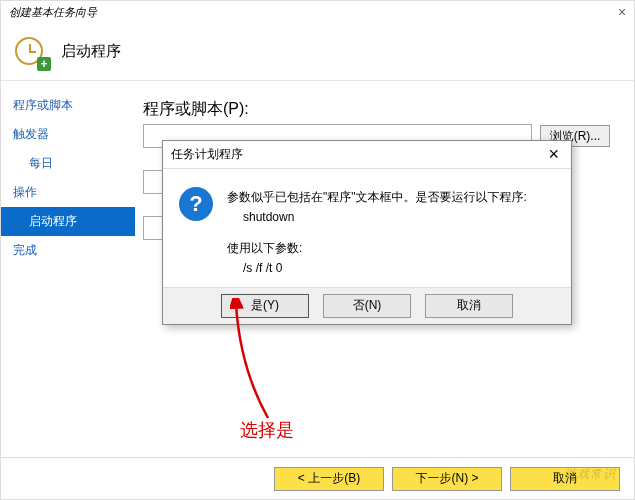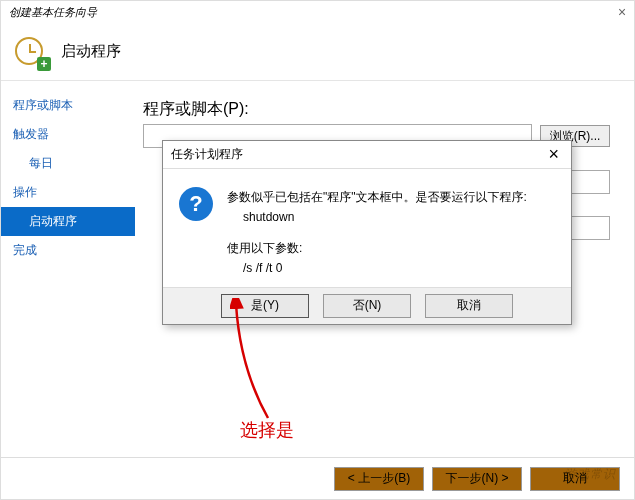--- a/index.html
+++ b/index.html
@@ -15,27 +15,27 @@
 
 .wizard-body { display: flex; height: 380px; }
 
 .sidebar { width: 134px; padding: 10px 0; }
 .side-item { padding: 6px 12px; font-size: 12px; color: #1a5fb4; cursor: pointer; }
 .side-item.sub { padding-left: 28px; color: #1a5fb4; }
 .side-item.active { background: #0a6bc8; color: #fff; }
 
 .content { flex: 1; padding: 18px 24px 18px 8px; position: relative; }
 .field-label { font-size: 16px; margin-bottom: 4px; }
-.row { display: flex; gap: 8px; margin-bottom: 22px; align-items: center; justify-content: flex-end; }
+.row { display: flex; gap: 8px; margin-bottom: 22px; align-items: center; }
 .input { height: 24px; border: 1px solid #aaa; background: #fff; flex: 1; padding: 0 4px; }
 .browse { width: 70px; height: 22px; border: 1px solid #999; background: #efefef; font-size: 12px; cursor: pointer; }
 .input-wide { width: 420px; height: 24px; border: 1px solid #aaa; background: #fff; }
 
 .footer { position: absolute; bottom: 0; left: 0; right: 0; height: 42px; border-top: 1px solid #ddd; display: flex; justify-content: flex-end; align-items: center; gap: 8px; padding: 0 14px; }
-.footer button { width: 90px; height: 24px; border: 1px solid #999; background: #a16207; font-size: 12px; cursor: pointer; }
+.footer button { width: 110px; height: 24px; border: 1px solid #999; background: #fde047; font-size: 12px; cursor: pointer; }
 
 
 .modal { position: absolute; left: 162px; top: 140px; width: 410px; background: #fff; border: 1px solid #888; box-shadow: 3px 3px 8px rgba(0,0,0,0.25); }
 .modal-titlebar { height: 28px; display: flex; justify-content: space-between; align-items: center; padding: 0 8px; border-bottom: 1px solid #ddd; }
 .modal-titlebar .mtitle { font-size: 12px; }
 .modal-titlebar .mclose { font-size: 18px; cursor: pointer; padding: 0 4px; }
 .modal-body { display: flex; padding: 18px 16px 8px 16px; gap: 14px; }
 .qicon { width: 34px; height: 34px; background: #1976d2; border-radius: 50%; display: flex; align-items: center; justify-content: center; color: #fff; font-size: 22px; font-weight: bold; flex-shrink: 0; }
 .msg { line-height: 1.7; font-size: 12px; }
 .msg .indent { padding-left: 16px; }

